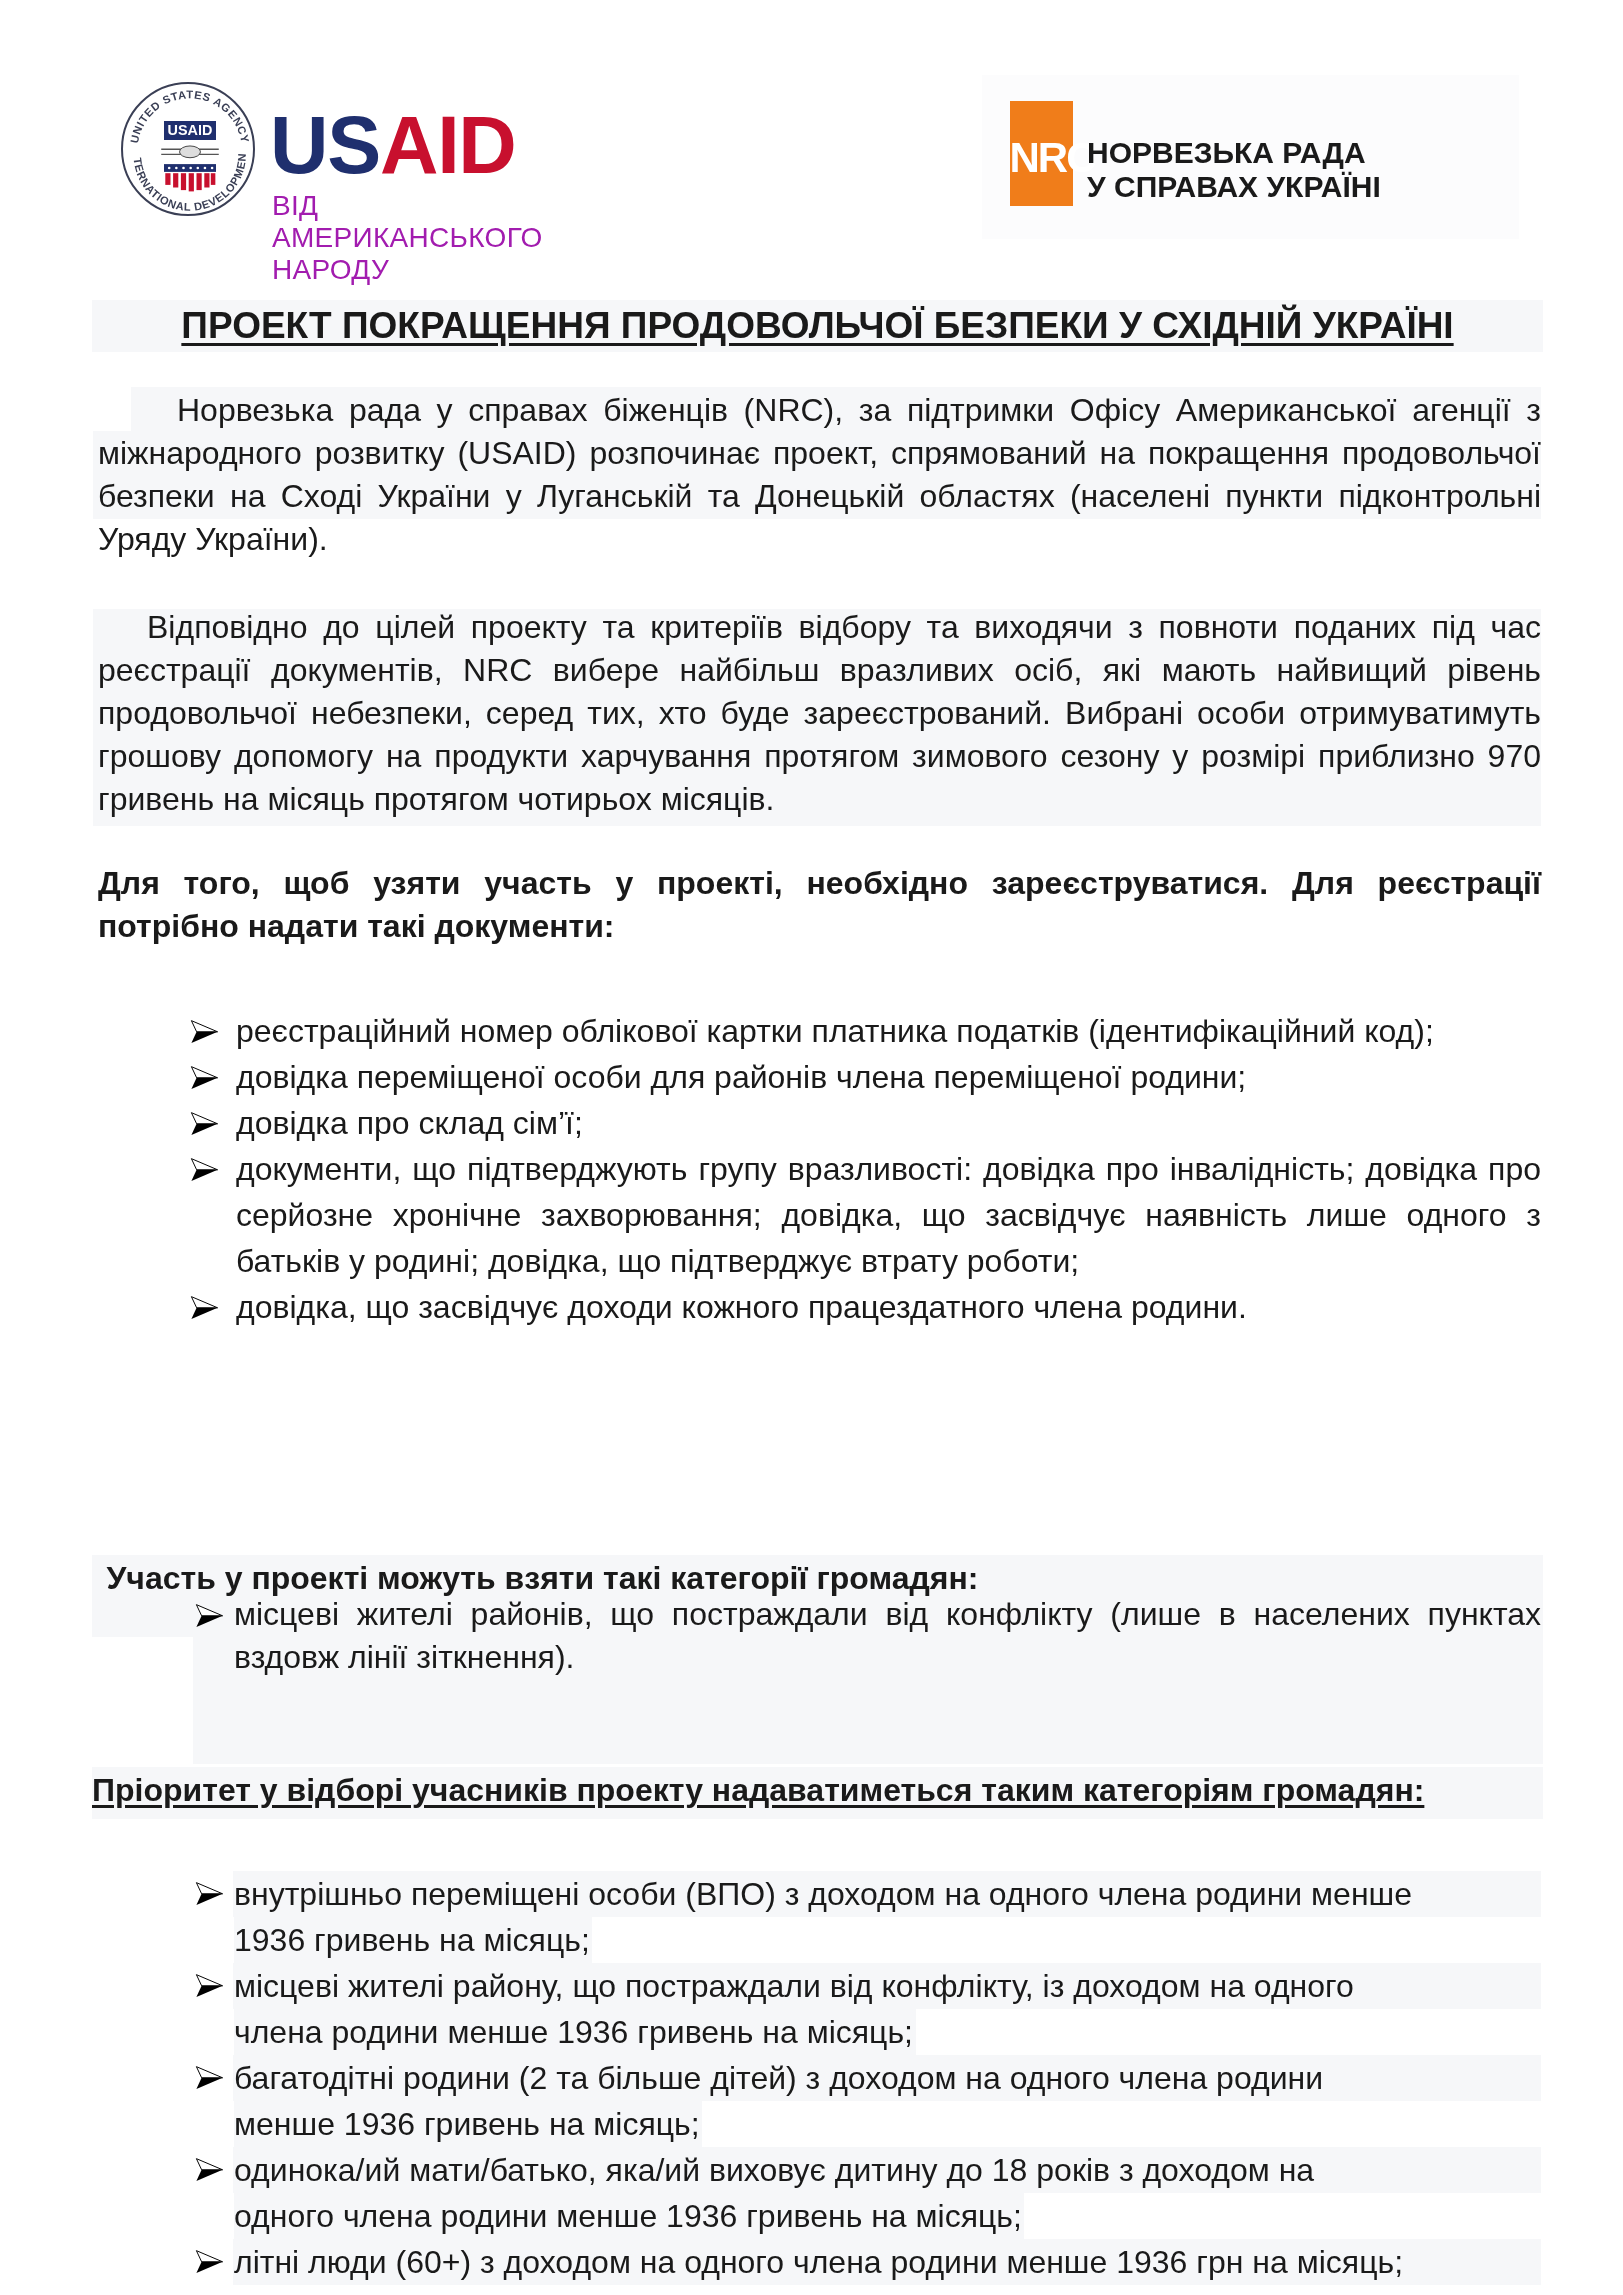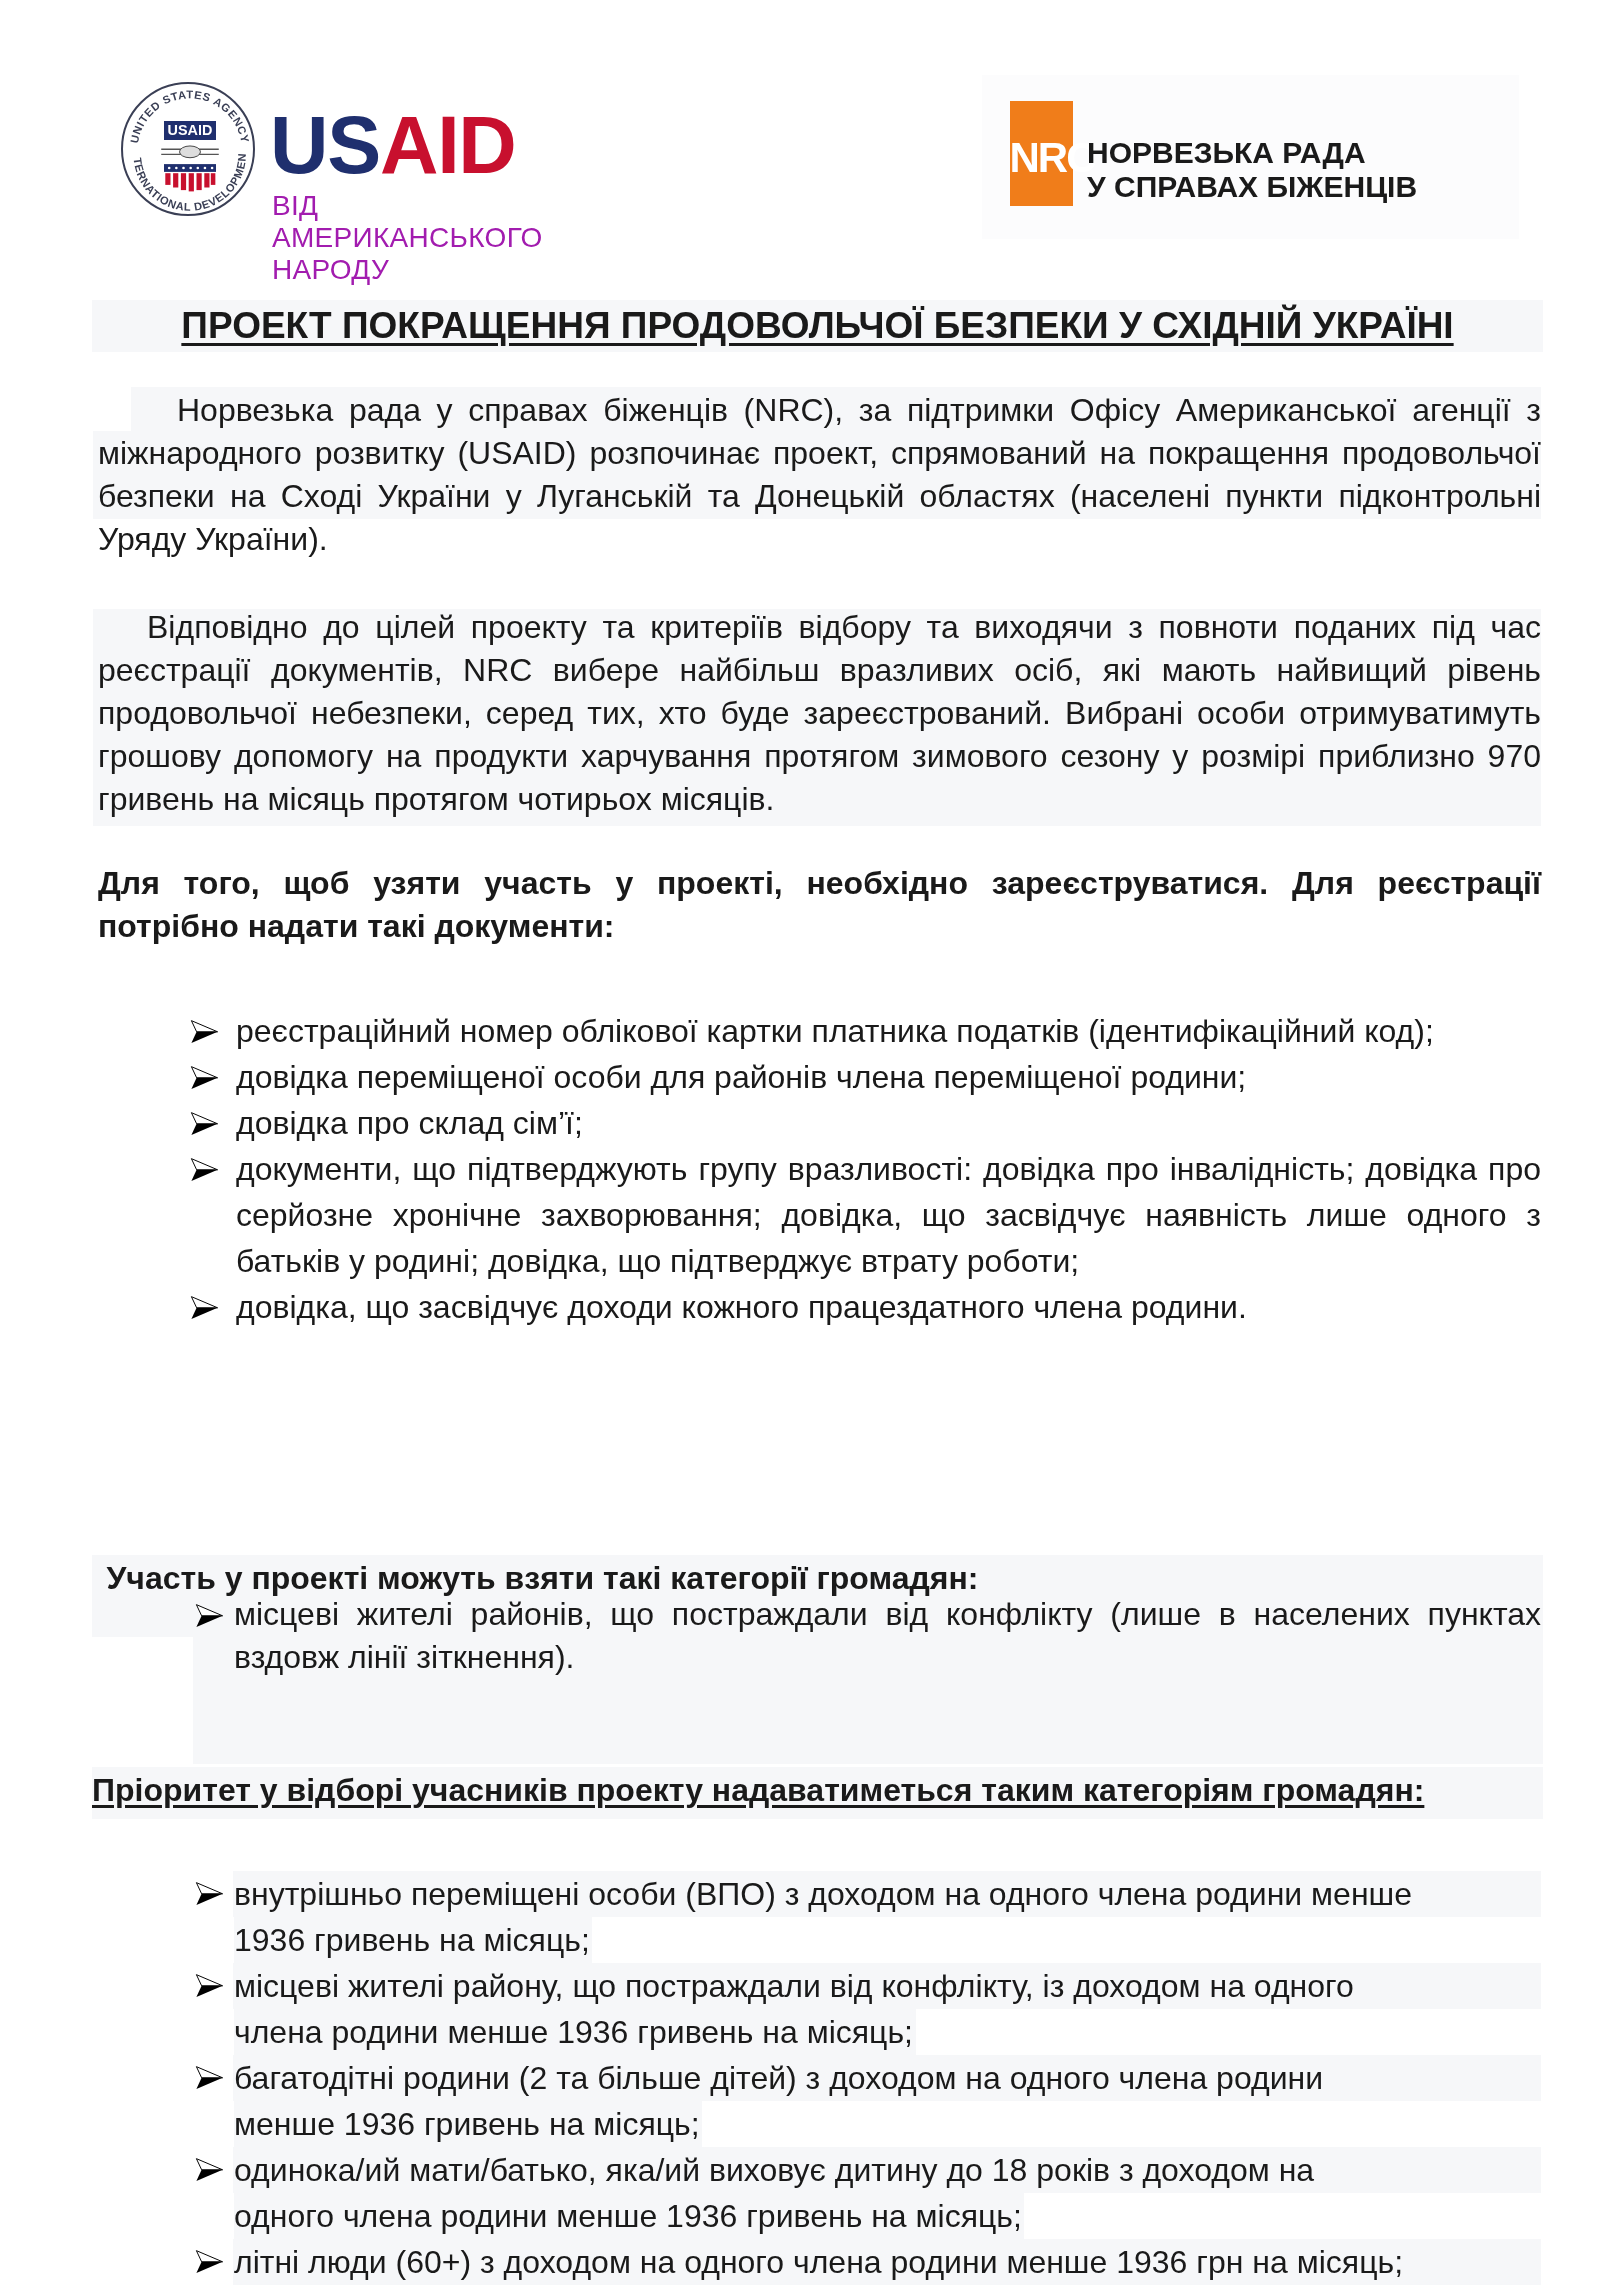--- a/index.html
+++ b/index.html
@@ -119,21 +119,21 @@
   <div class="usaid-word"><span class="usaid-us">US</span><span class="usaid-aid">AID</span></div>
   <div class="usaid-sub">ВІД АМЕРИКАНСЬКОГО НАРОДУ</div>
 </div>
 
 <div class="logo-nrc">
   <div class="nrc-box">
     <div class="nrc-box-text">NRC</div>
   </div>
   <div class="nrc-name">
     <div>НОРВЕЗЬКА РАДА</div>
-    <div>У СПРАВАХ БІЖЕНЦІВ</div>
+    <div>У СПРАВАХ УКРАЇНІ</div>
   </div>
 </div>
 
 <div class="title"><span>ПРОЕКТ ПОКРАЩЕННЯ ПРОДОВОЛЬЧОЇ БЕЗПЕКИ У СХІДНІЙ УКРАЇНІ</span></div>
 
 <div class="band" style="left:131px; top:387px; width:1410px; height:47px;"></div>
 <div class="band" style="left:93px; top:431px; width:1448px; height:88px;"></div>
 <div class="para p1">Норвезька рада у справах біженців (NRC), за підтримки Офісу Американської агенції з міжнародного розвитку (USAID) розпочинає проект, спрямований на покращення продовольчої безпеки на Сході України у Луганській та Донецькій областях (населені пункти підконтрольні Уряду України).</div>
 
 <div class="band" style="left:93px; top:609px; width:1448px; height:217px;"></div>

